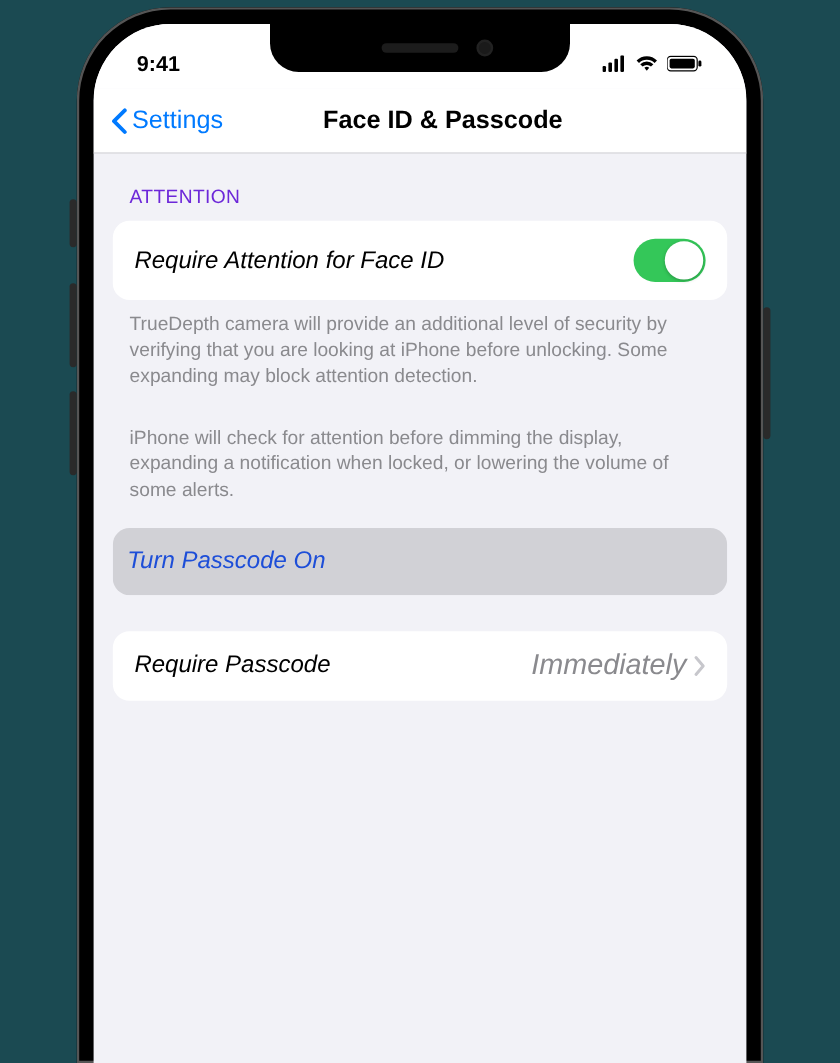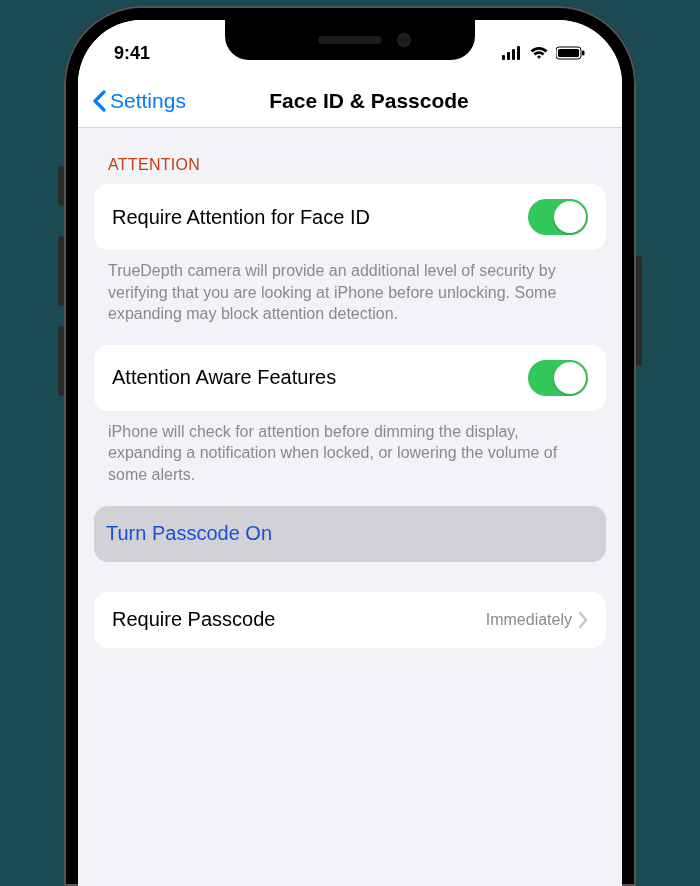--- a/index.html
+++ b/index.html
@@ -93,57 +93,58 @@
     left: 50%;
     transform: translateX(-50%);
     font-weight: 700;
     font-size: 21px;
     margin-left: 19px;
   }
   .content {
     padding: 0;
   }
   .group-header {
-    color: #c2410c;
+    color: #6d28d9;
     font-size: 16px;
     letter-spacing: 0.3px;
     padding: 28px 30px 10px 30px;
     text-transform: uppercase;
   }
   .group-footer {
     color: #8a8a8e;
     font-size: 16px;
     line-height: 1.35;
     padding: 10px 30px 20px 30px;
   }
   .cell-group {
     background: #fff;
     border-radius: 14px;
     margin: 0 16px;
     overflow: hidden;
+    font-style: italic;
   }
   .cell {
     display: flex;
     align-items: center;
     justify-content: space-between;
     padding: 15px 18px;
     min-height: 56px;
     font-size: 20px;
     color: #000;
   }
   .cell + .cell {
     border-top: 1px solid #e5e5ea;
   }
   .cell.pressed {
     background: #d1d1d6;
   }
   .cell.link { color: #1d4ed8; padding-left: 12px; }
   .cell.dim { color: #8a8a8e; }
   .cell .label { flex: 1; }
-  .cell .value { color: #8a8a8e; font-size: 16px; margin-right: 6px;}
+  .cell .value { color: #8a8a8e; font-size: 24px; margin-right: 6px;}
   .switch {
     width: 60px; height: 36px; border-radius: 18px; position: relative;
     cursor: pointer;
   }
   .switch.on { background: #34c759; }
   .switch .knob {
     width: 32px; height: 32px; background: #fff; border-radius: 50%;
     position: absolute; top: 2px; right: 2px;
     box-shadow: 0 1px 3px rgba(0,0,0,0.25);
   }
@@ -206,28 +207,20 @@
       <div class="cell-group">
         <div class="cell">
           <span class="label">Require Attention for Face ID</span>
           <div class="switch on">
             <div class="knob"></div>
           </div>
         </div>
       </div>
       <div class="group-footer">TrueDepth camera will provide an additional level of security by verifying that you are looking at iPhone before unlocking. Some expanding may block attention detection.</div>
 
-      <div class="cell-group">
-        <div class="cell">
-          <span class="label">Attention Aware Features</span>
-          <div class="switch on">
-            <div class="knob"></div>
-          </div>
-        </div>
-      </div>
       <div class="group-footer">iPhone will check for attention before dimming the display, expanding a notification when locked, or lowering the volume of some alerts.</div>
 
       <div class="cell-group">
         <div class="cell pressed link">
           <span class="label">Turn Passcode On</span>
         </div>
       </div>
 
       <div class="gap"></div>
 

